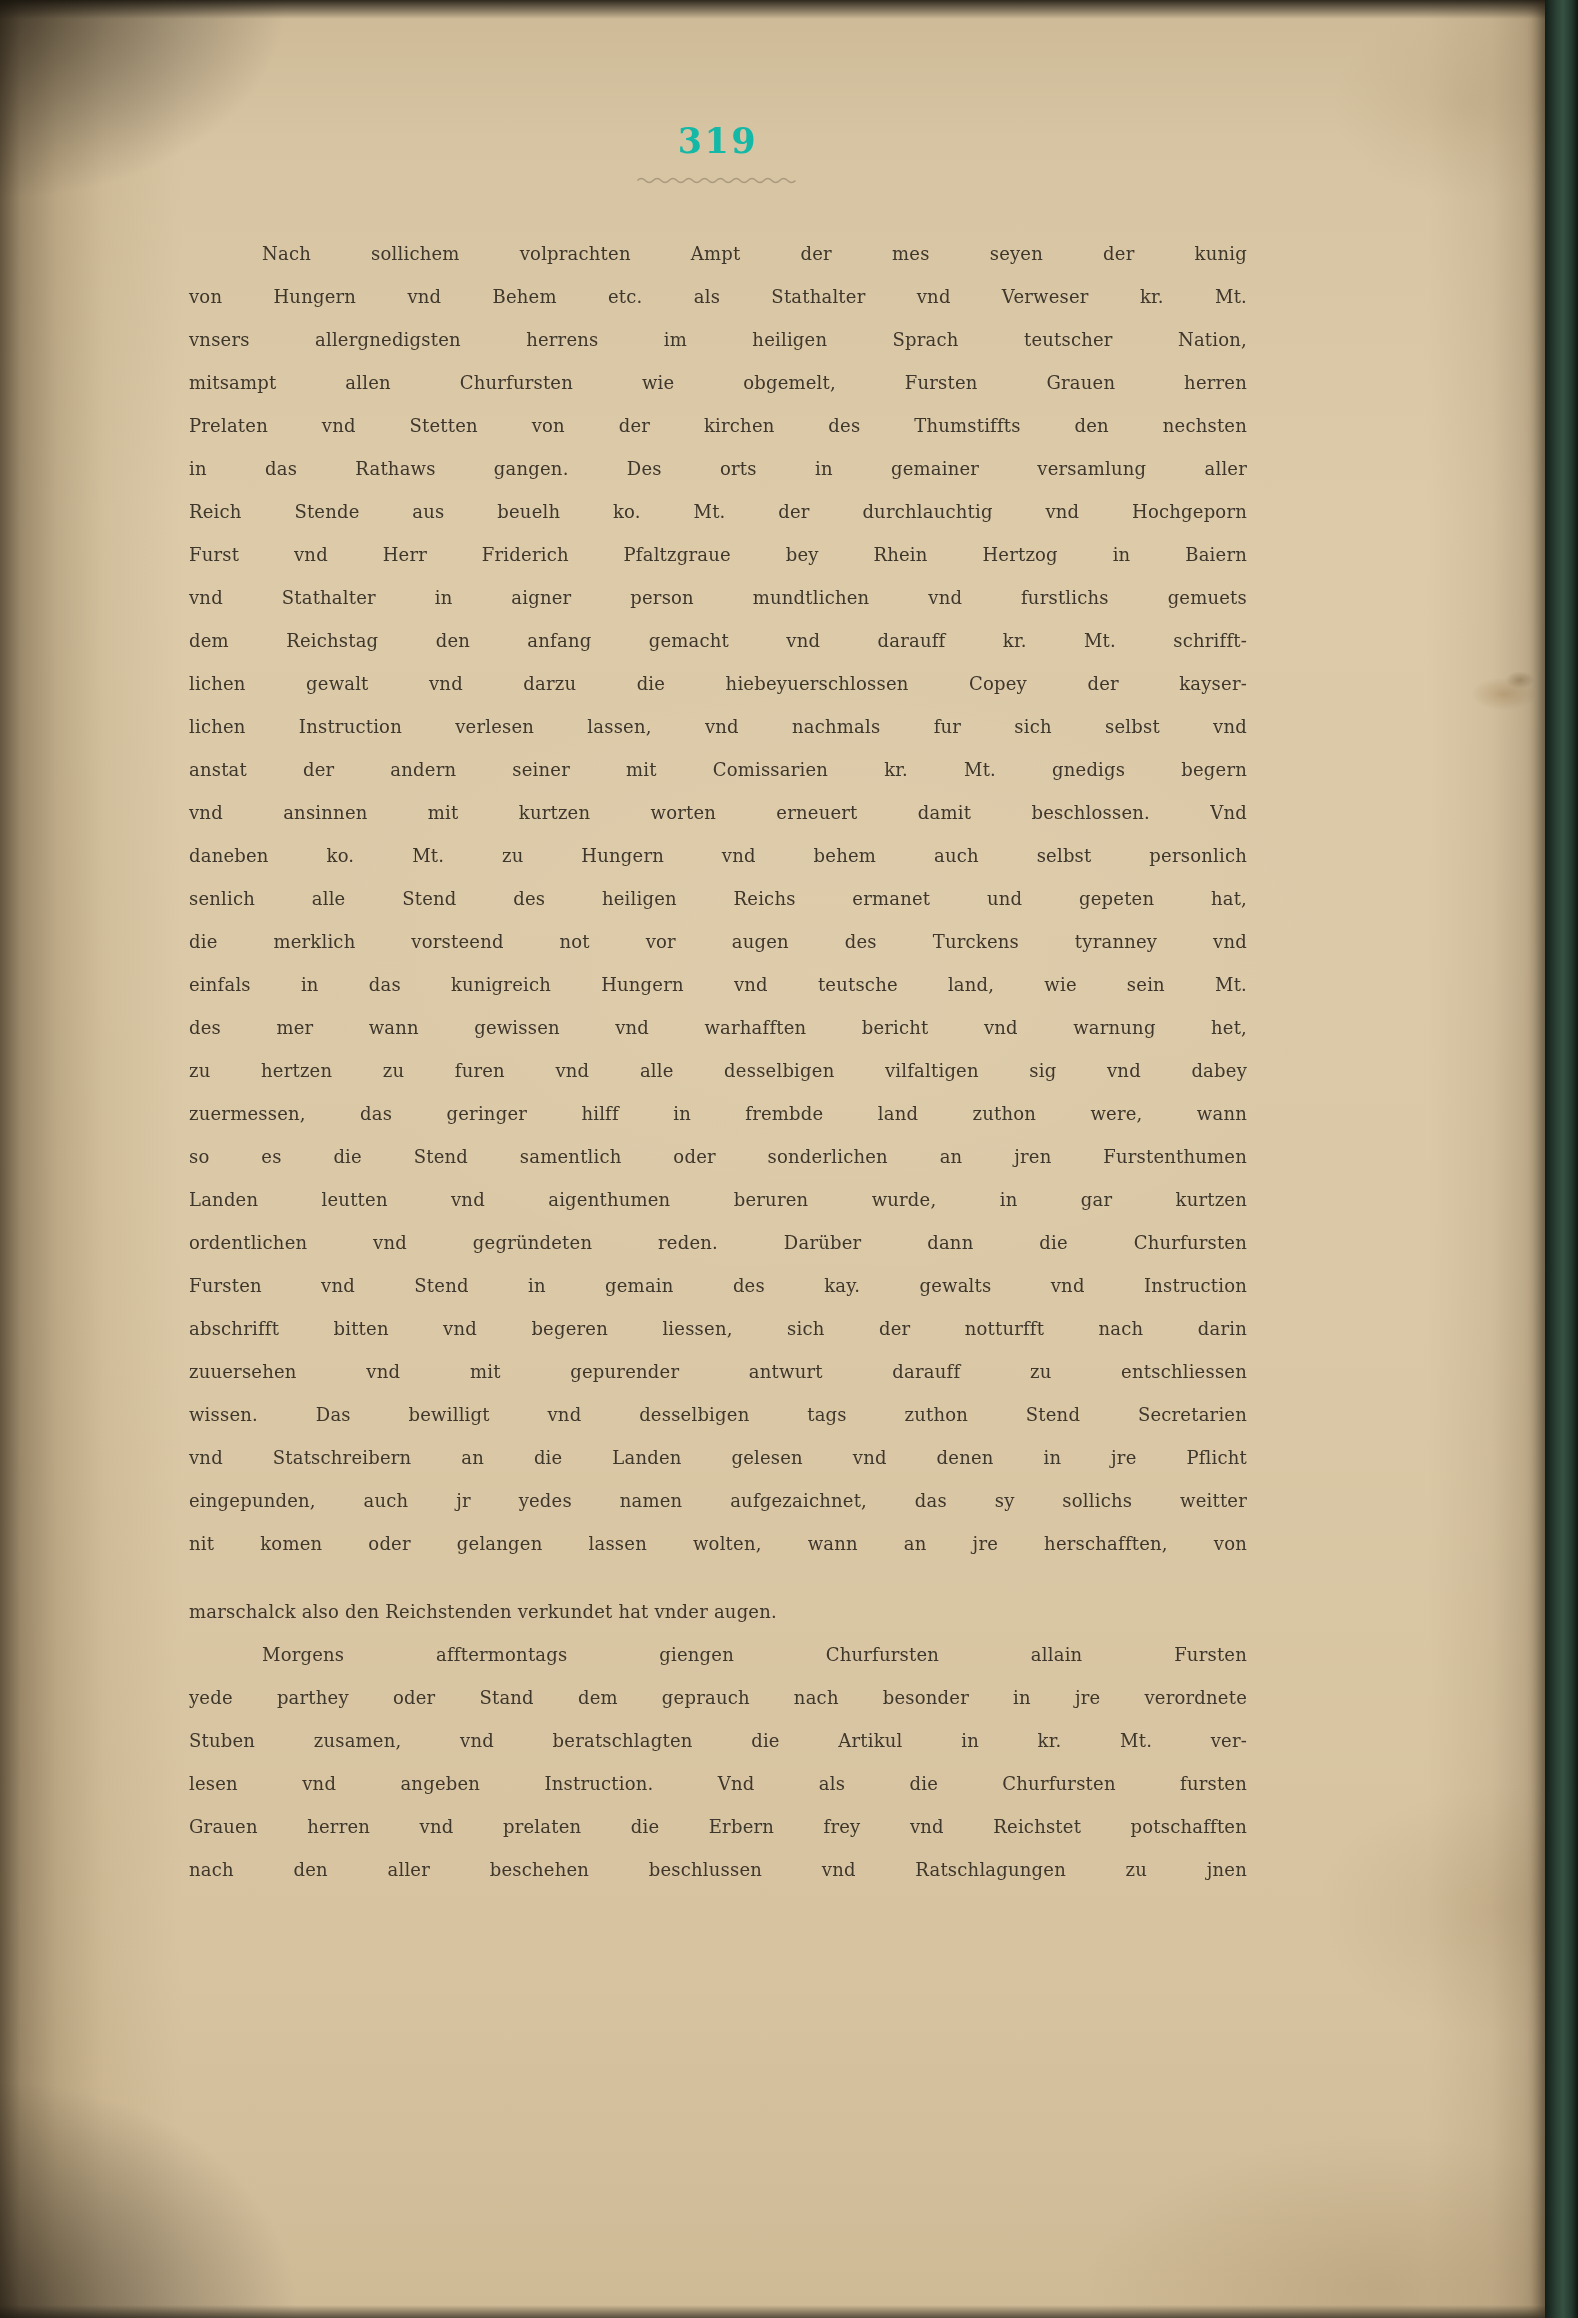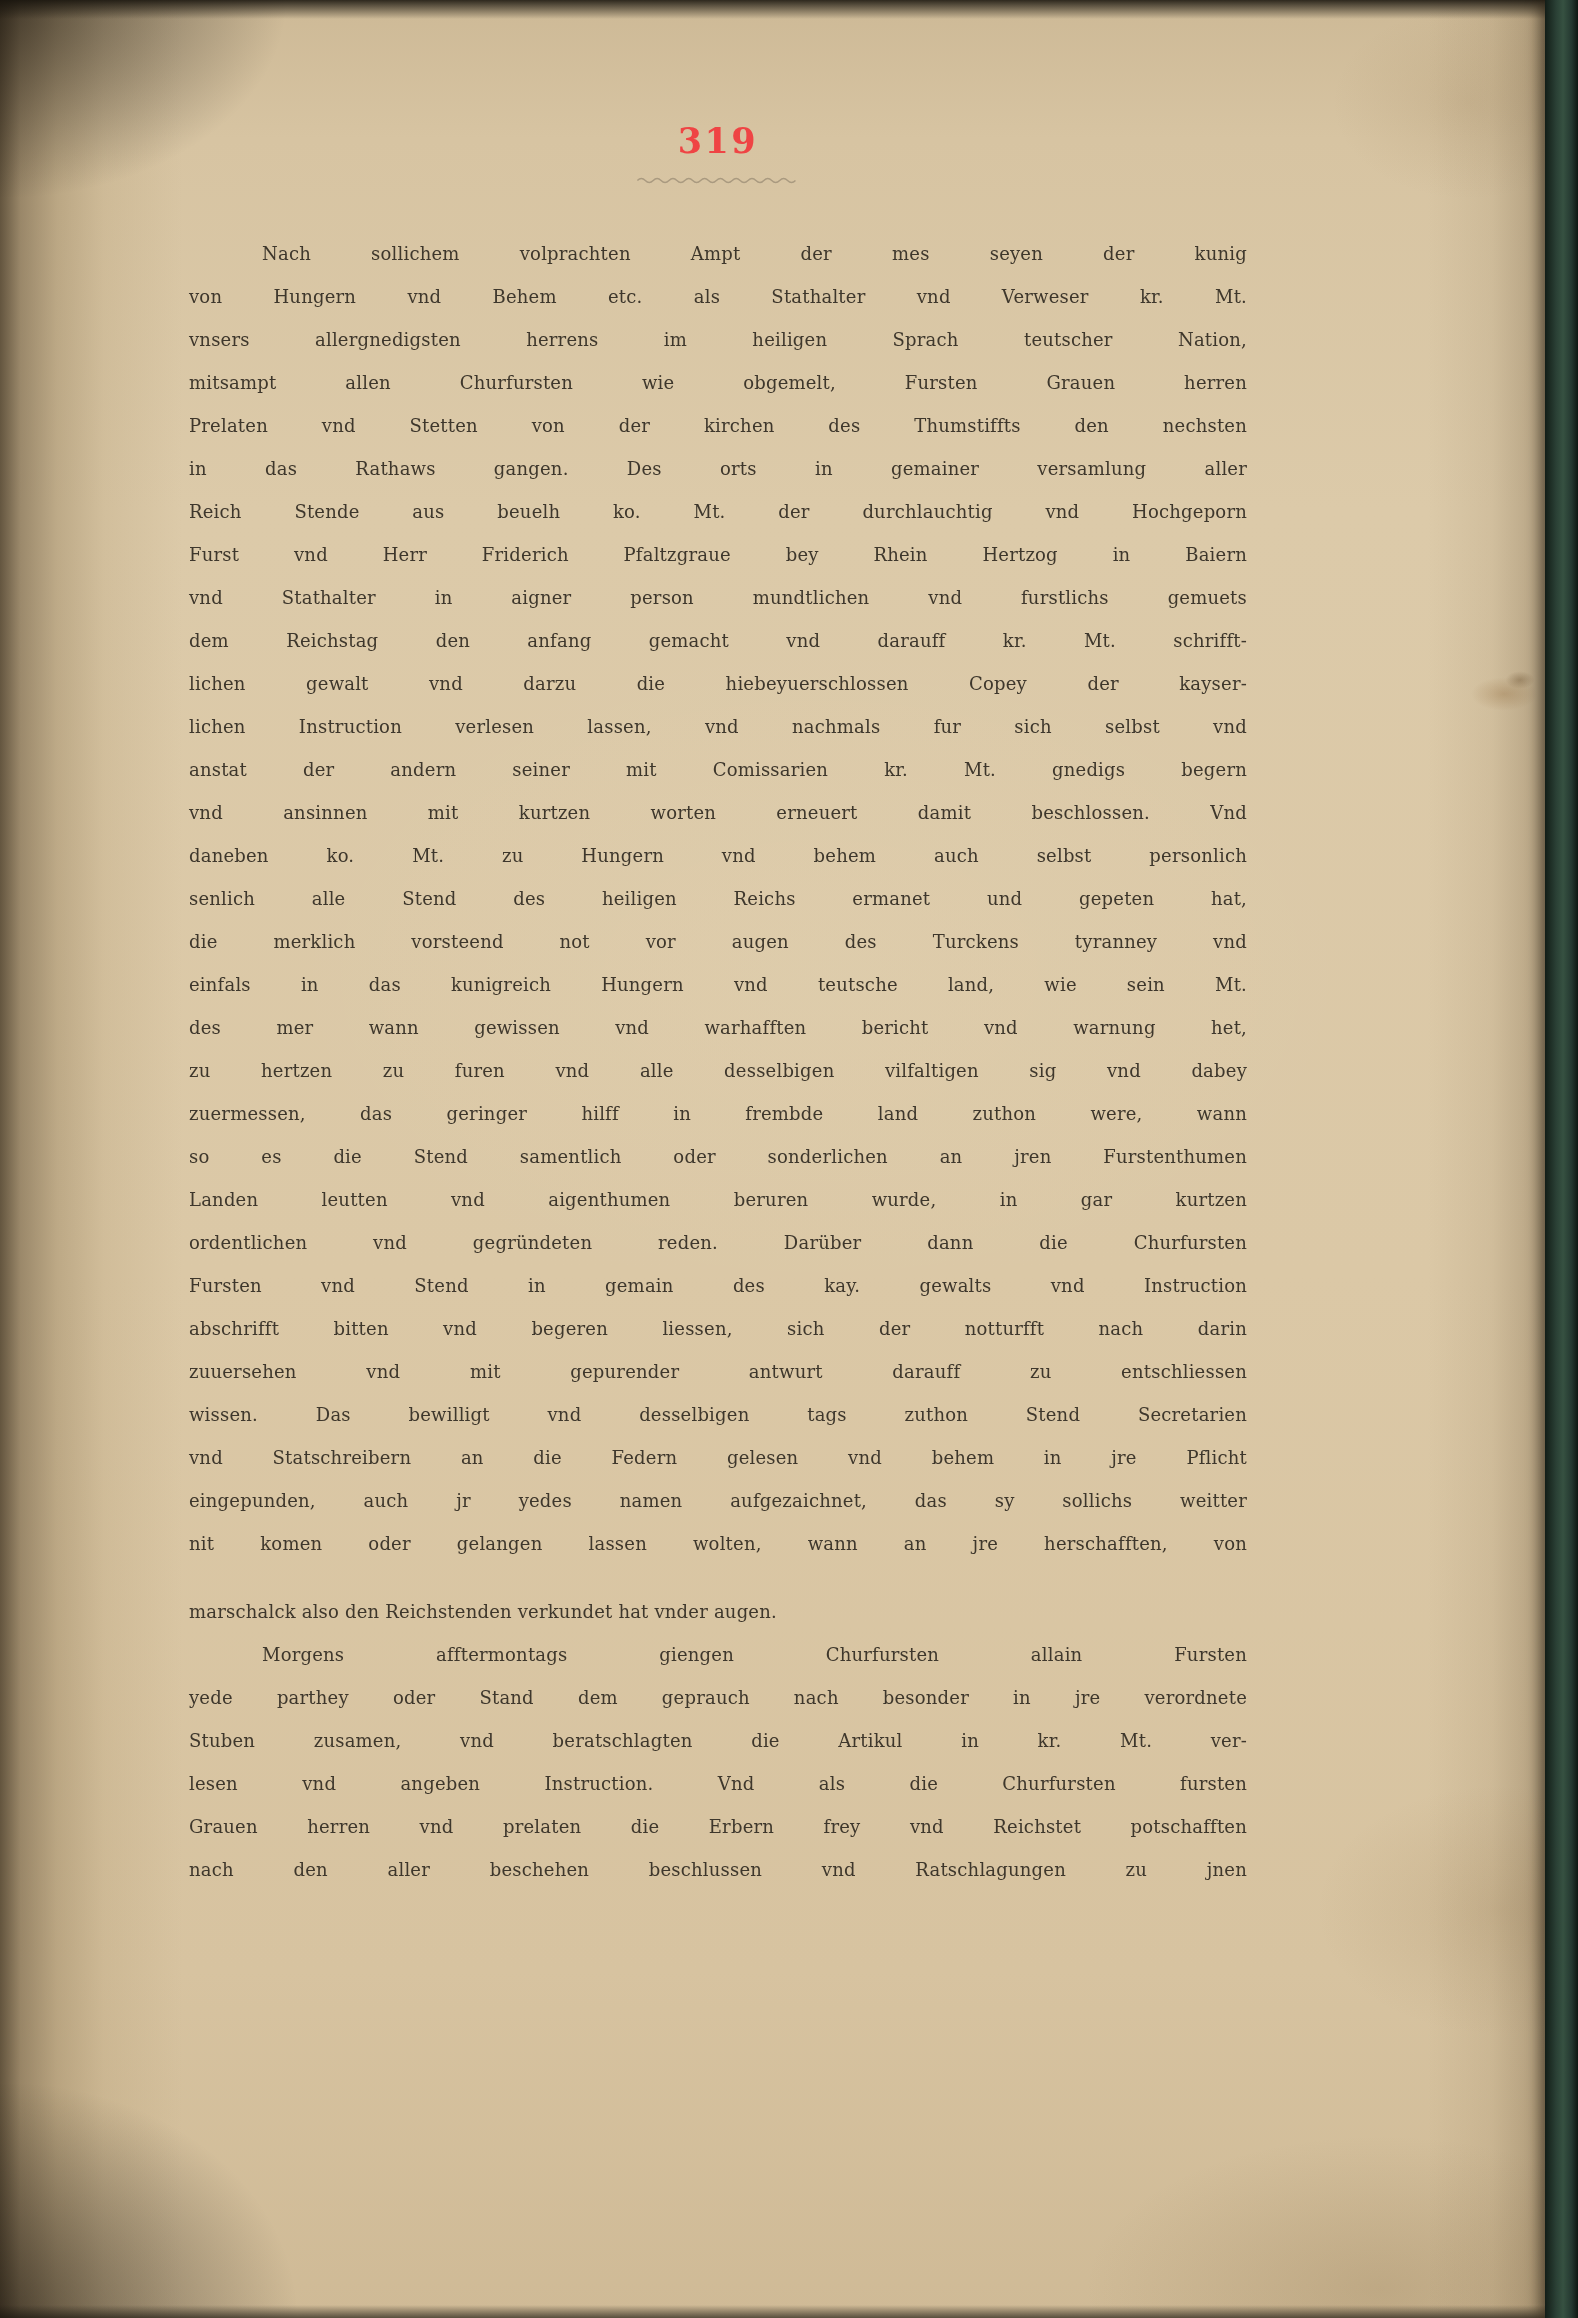--- a/index.html
+++ b/index.html
@@ -113,21 +113,21 @@
 
   .page-number {
     position: absolute;
     top: 120px;
     left: 189px;
     width: 1058px;
     text-align: center;
     font-size: 35px;
     font-weight: 600;
     letter-spacing: 2.4px;
-    color: #ef4444;
+    color: #14b8a6;
   }
 
   .page-number-flourish {
     position: absolute;
     top: 172px;
     left: 189px;
     width: 1058px;
     text-align: center;
     opacity: 0.85;
   }
@@ -201,21 +201,21 @@
         <div class="line">des mer wann gewissen vnd warhafften bericht vnd warnung het,</div>
         <div class="line">zu hertzen zu furen vnd alle desselbigen vilfaltigen sig vnd dabey</div>
         <div class="line">zuermessen, das geringer hilff in frembde land zuthon were, wann</div>
         <div class="line">so es die Stend samentlich oder sonderlichen an jren Furstenthumen</div>
         <div class="line">Landen leutten vnd aigenthumen beruren wurde, in gar kurtzen</div>
         <div class="line">ordentlichen vnd gegründeten reden.  Darüber dann die Churfursten</div>
         <div class="line">Fursten vnd Stend in gemain des kay. gewalts vnd Instruction</div>
         <div class="line">abschrifft bitten vnd begeren liessen, sich der notturfft nach darin</div>
         <div class="line">zuuersehen vnd mit gepurender antwurt darauff zu entschliessen</div>
         <div class="line">wissen.  Das bewilligt vnd desselbigen tags zuthon Stend Secretarien</div>
-        <div class="line">vnd Statschreibern an die Federn gelesen vnd behem in jre Pflicht</div>
+        <div class="line">vnd Statschreibern an die Landen gelesen vnd denen in jre Pflicht</div>
         <div class="line">eingepunden, auch jr yedes namen aufgezaichnet, das sy sollichs weitter</div>
         <div class="line">nit komen oder gelangen lassen wolten, wann an jre herschafften, von</div>
         <div class="line last">marschalck also den Reichstenden verkundet hat vnder augen.</div>
         <div class="line first">Morgens afftermontags giengen Churfursten allain Fursten</div>
         <div class="line">yede parthey oder Stand dem geprauch nach besonder in jre verordnete</div>
         <div class="line">Stuben zusamen, vnd beratschlagten die Artikul in kr. Mt. ver-</div>
         <div class="line">lesen vnd angeben Instruction.  Vnd als die Churfursten fursten</div>
         <div class="line">Grauen herren vnd prelaten die Erbern frey vnd Reichstet potschafften</div>
         <div class="line">nach den aller beschehen beschlussen vnd Ratschlagungen zu jnen</div>
       </div>

